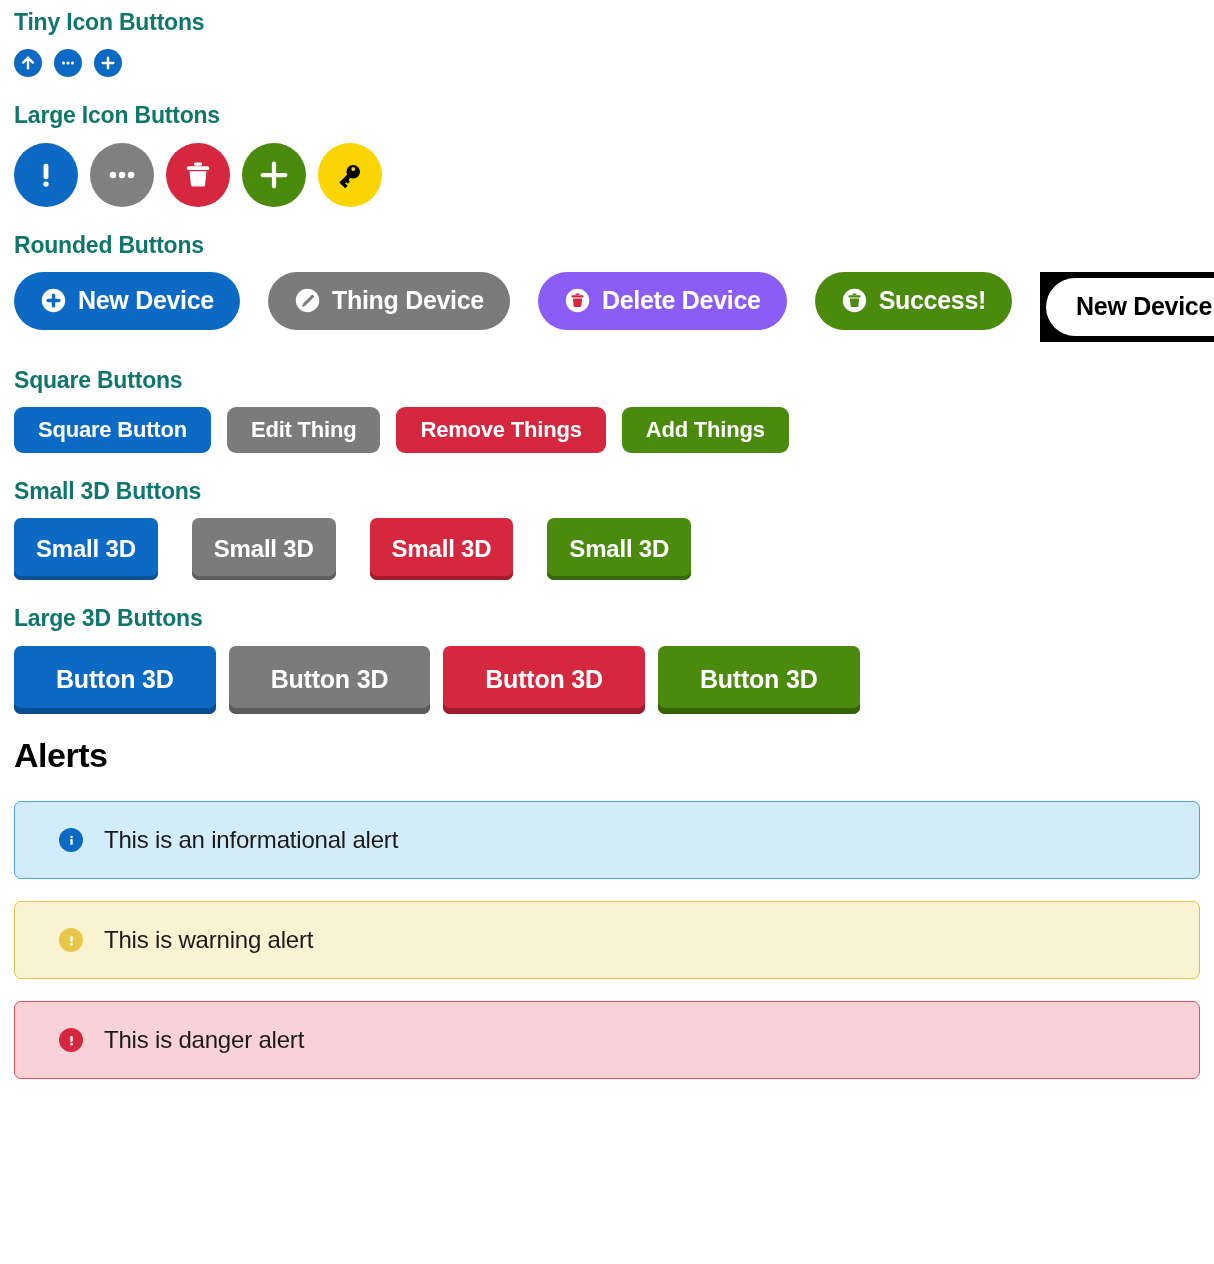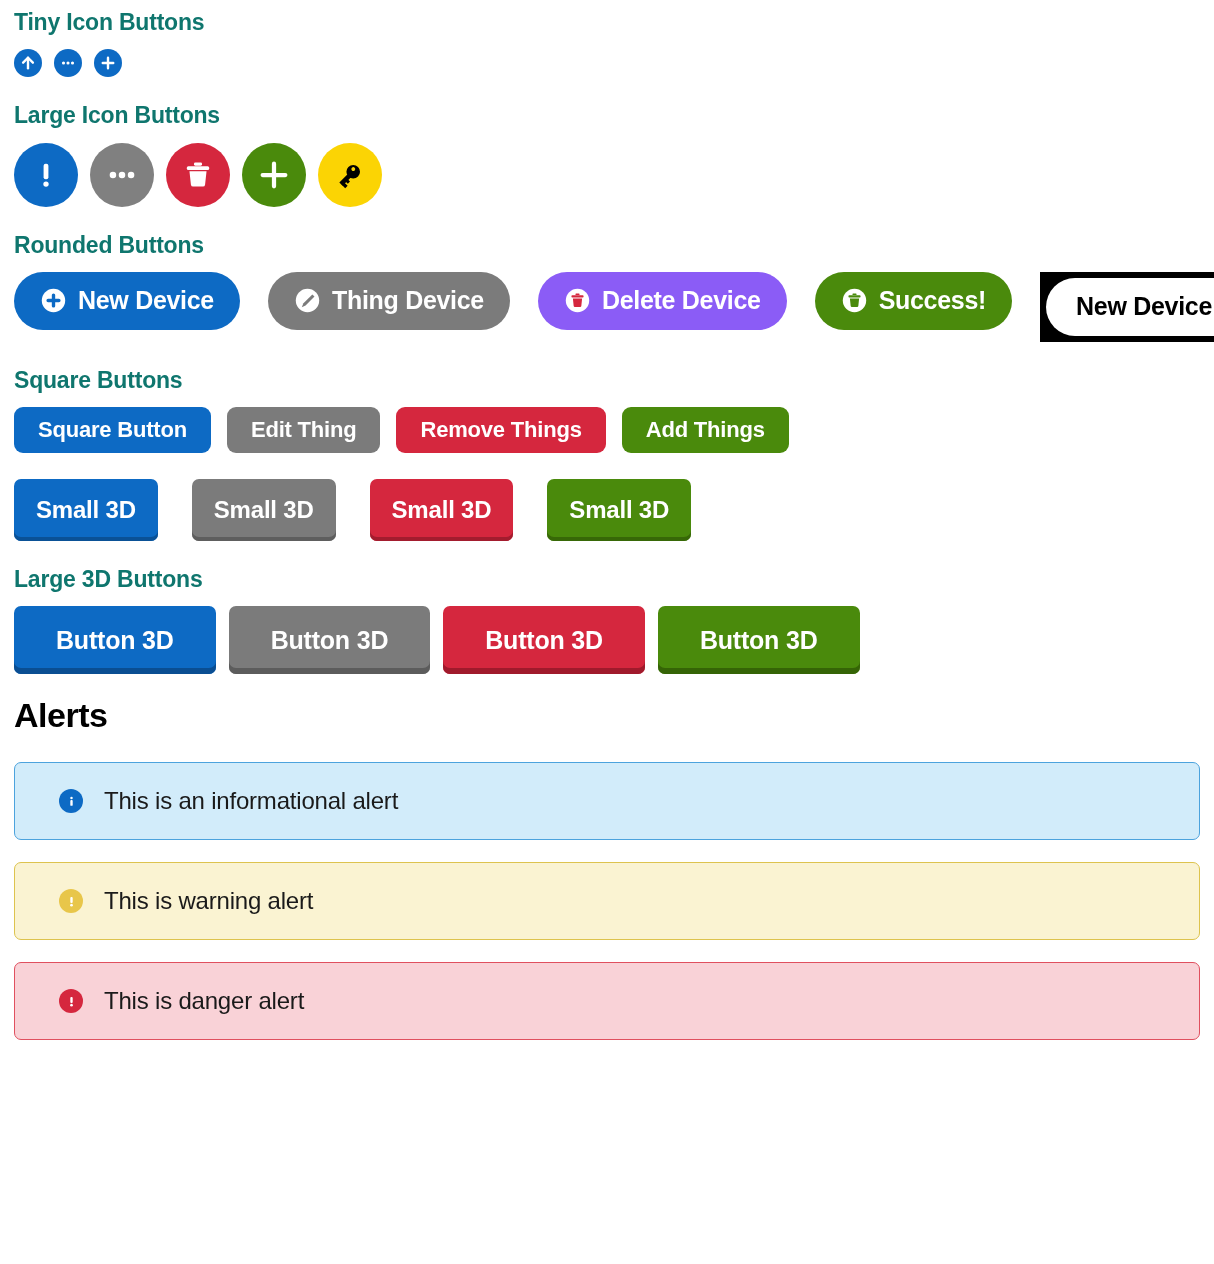--- a/index.html
+++ b/index.html
@@ -360,20 +360,21 @@
       <button class="btn-square" style="background:#d5273e">
         <span>Remove Things</span>
       </button>
       <button class="btn-square" style="background:#4a8a0c">
         <span>Add Things</span>
       </button>
     </div>
   </div>
 
   <div class="section">
+    <div class="section-label">Small 3D Buttons</div>
     <div class="row small3d-row">
       <button class="btn-3d-small" style="background:#0d6ac4;box-shadow:inset 0 -4px 0 #0a5196">
         <span>Small 3D</span>
       </button>
       <button class="btn-3d-small" style="background:#7b7b7b;box-shadow:inset 0 -4px 0 #5e5e5e">
         <span>Small 3D</span>
       </button>
       <button class="btn-3d-small" style="background:#d5273e;box-shadow:inset 0 -4px 0 #a31c2e">
         <span>Small 3D</span>
       </button>

